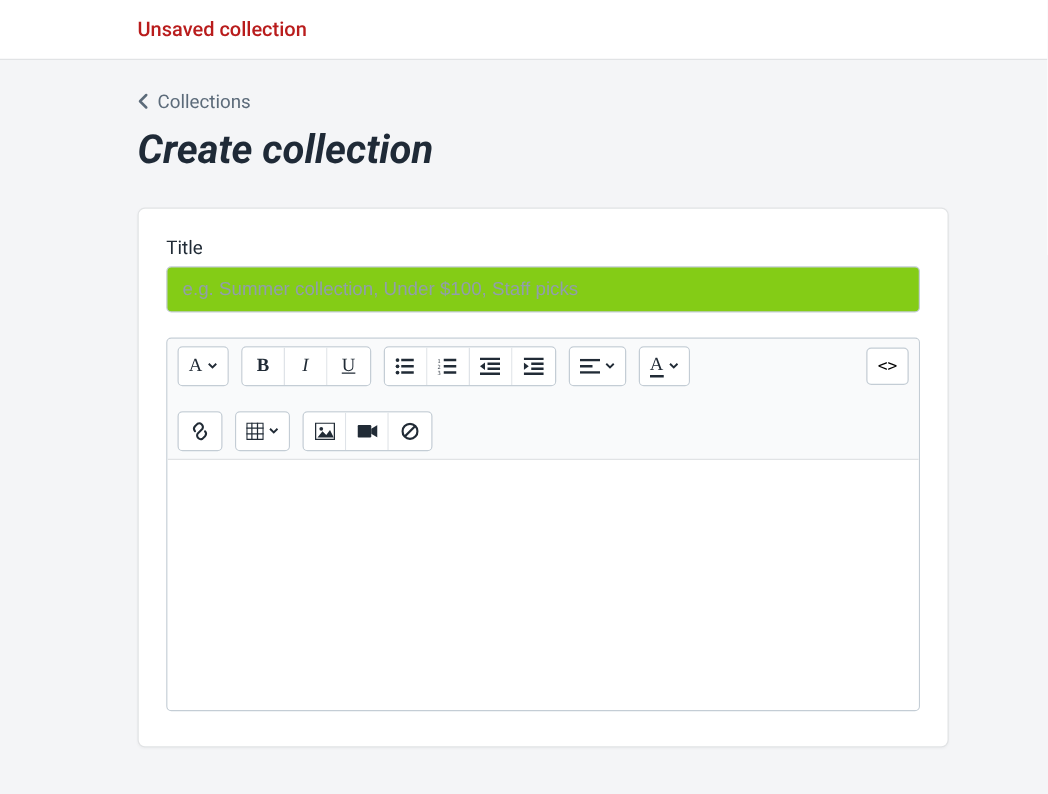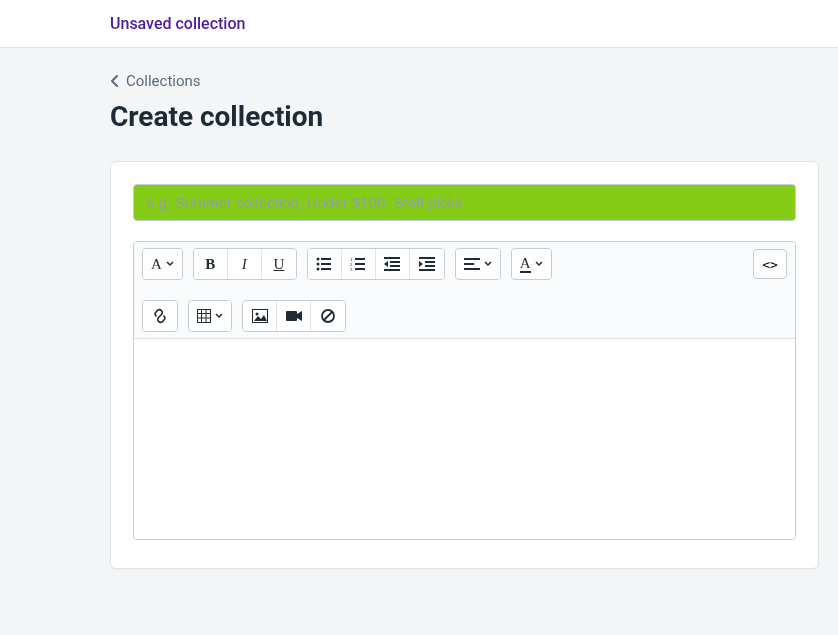--- a/index.html
+++ b/index.html
@@ -10,42 +10,43 @@
     width: 838px;
     height: 635px;
     overflow: hidden;
   }
   .header-bar {
     background: #ffffff;
     border-bottom: 1px solid #e1e3e5;
     padding: 14px 0 14px 110px;
   }
   .header-bar span {
-    color: #4c1d95;
+    color: #b91c1c;
     font-size: 16px;
     font-weight: 500;
   }
   .page {
     padding: 24px 0 0 110px;
-    width: 819px;
+    width: 759px;
   }
   .breadcrumb {
     display: inline-flex;
     align-items: center;
     color: #5c6b7a;
     font-size: 15px;
     cursor: pointer;
     margin-bottom: 10px;
   }
   .breadcrumb svg { margin-right: 6px; }
   .page-title {
-    font-size: 28px;
+    font-size: 32px;
     font-weight: 700;
     color: #1f2a37;
     margin-bottom: 28px;
+    font-style: italic;
   }
   .card {
     background: #ffffff;
     border: 1px solid #e1e3e5;
     border-radius: 6px;
     padding: 22px 22px 28px 22px;
     box-shadow: 0 1px 2px rgba(0,0,0,0.03);
   }
   .field-label {
     font-size: 15px;
@@ -141,20 +142,21 @@
         <path d="M7 2 L2 7 L7 12" stroke="#5c6b7a" stroke-width="2" fill="none" stroke-linecap="round" stroke-linejoin="round"></path>
       </svg>
     <span>Collections</span>
   </div>
 
   <h1 class="page-title">Create collection</h1>
 
   <div class="card">
 
     <div class="field-group">
+      <label class="field-label">Title</label>
       <input type="text" class="text-input" placeholder="e.g. Summer collection, Under $100, Staff picks" style="">
     </div>
 
     <div class="field-group">
 
       <div class="editor-wrap">
         <div class="toolbar">
 
           <div class="btn-group">
             <button class="tbtn">

